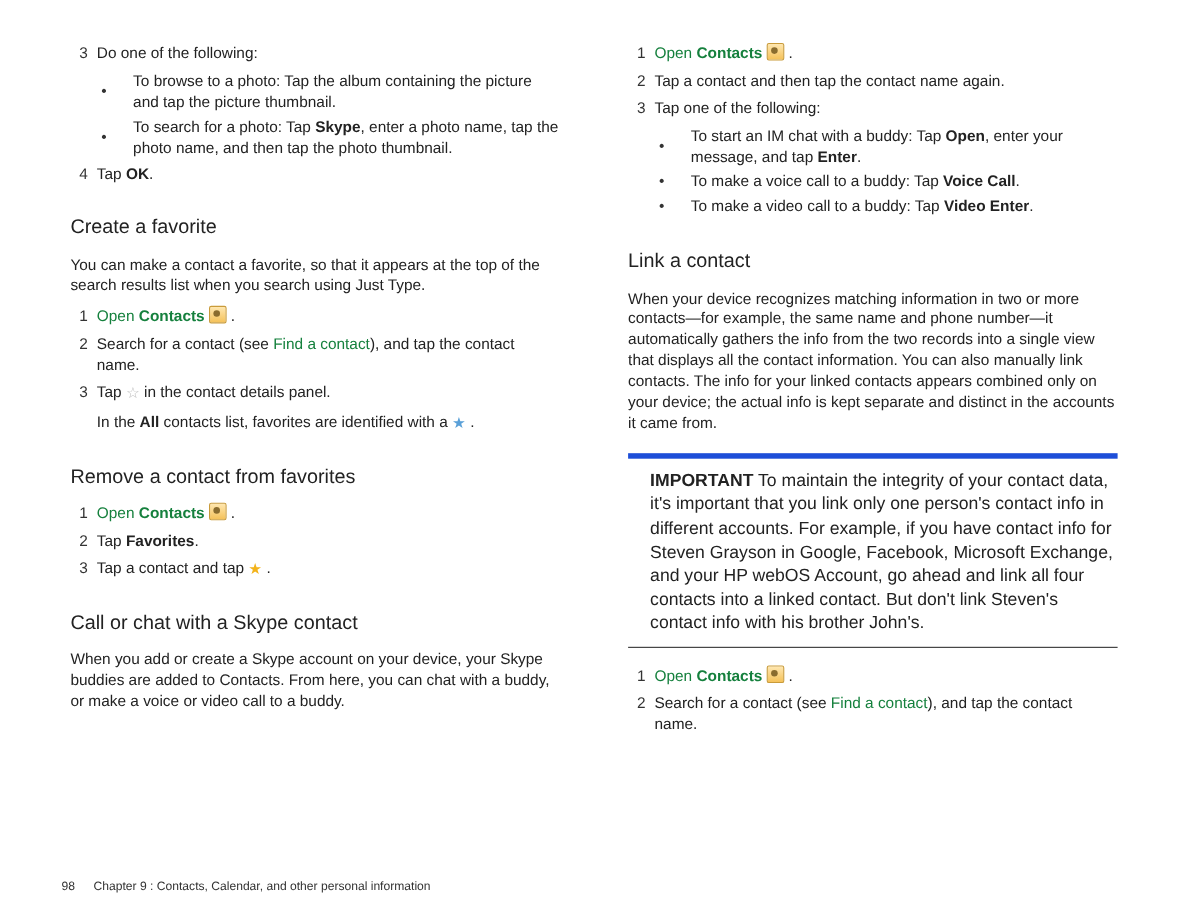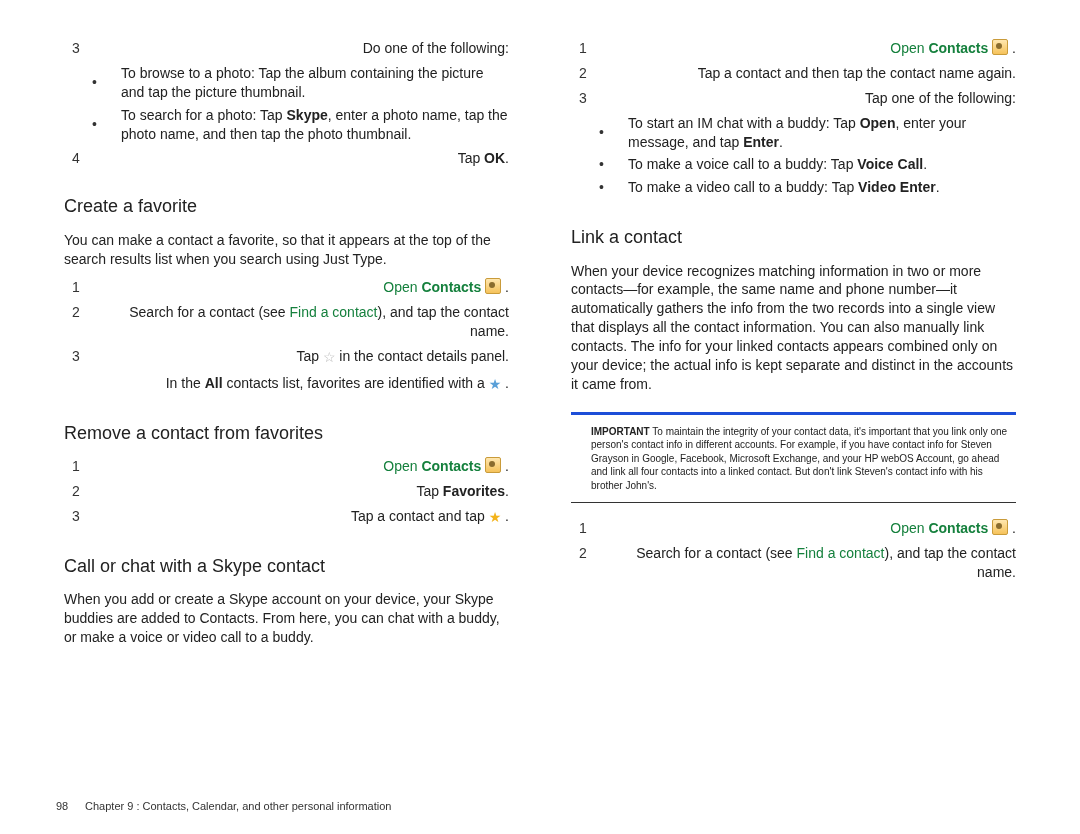--- a/index.html
+++ b/index.html
@@ -45,21 +45,20 @@
     margin: 6px 0;
   }
   .step .num {
     width: 24px;
     flex: 0 0 24px;
     text-align: center;
     color: #333;
   }
   .step .txt {
     flex: 1;
-    text-align: right;
   }
   .bullets {
     margin: 4px 0 6px 0;
   }
   .bullet {
     display: flex;
     align-items: center;
     margin: 4px 0 4px 28px;
     gap: 17px;
   }
@@ -94,25 +93,25 @@
   .icon-star-outline, .icon-star-blue, .icon-star-yellow {
     display: inline-block;
     font-size: 14px;
     line-height: 1;
     vertical-align: -1px;
   }
   .icon-star-outline { color: #b9b9b9; }
   .icon-star-blue { color: #5aa0d8; }
   .icon-star-yellow { color: #f3b31a; }
   .important-box {
-    border-top: 3px solid #1d4ed8;
+    border-top: 5px solid #1d4ed8;
     border-bottom: 1px solid #333;
     margin: 18px 0 16px 0;
     padding: 10px 4px 10px 20px;
-    font-size: 10px;
+    font-size: 16px;
     line-height: 1.35;
   }
   .important-box .lead { font-weight: 700; }
   .footer {
     position: absolute;
     left: 50px;
     bottom: 22px;
     font-size: 11px;
     color: #333;
   }

